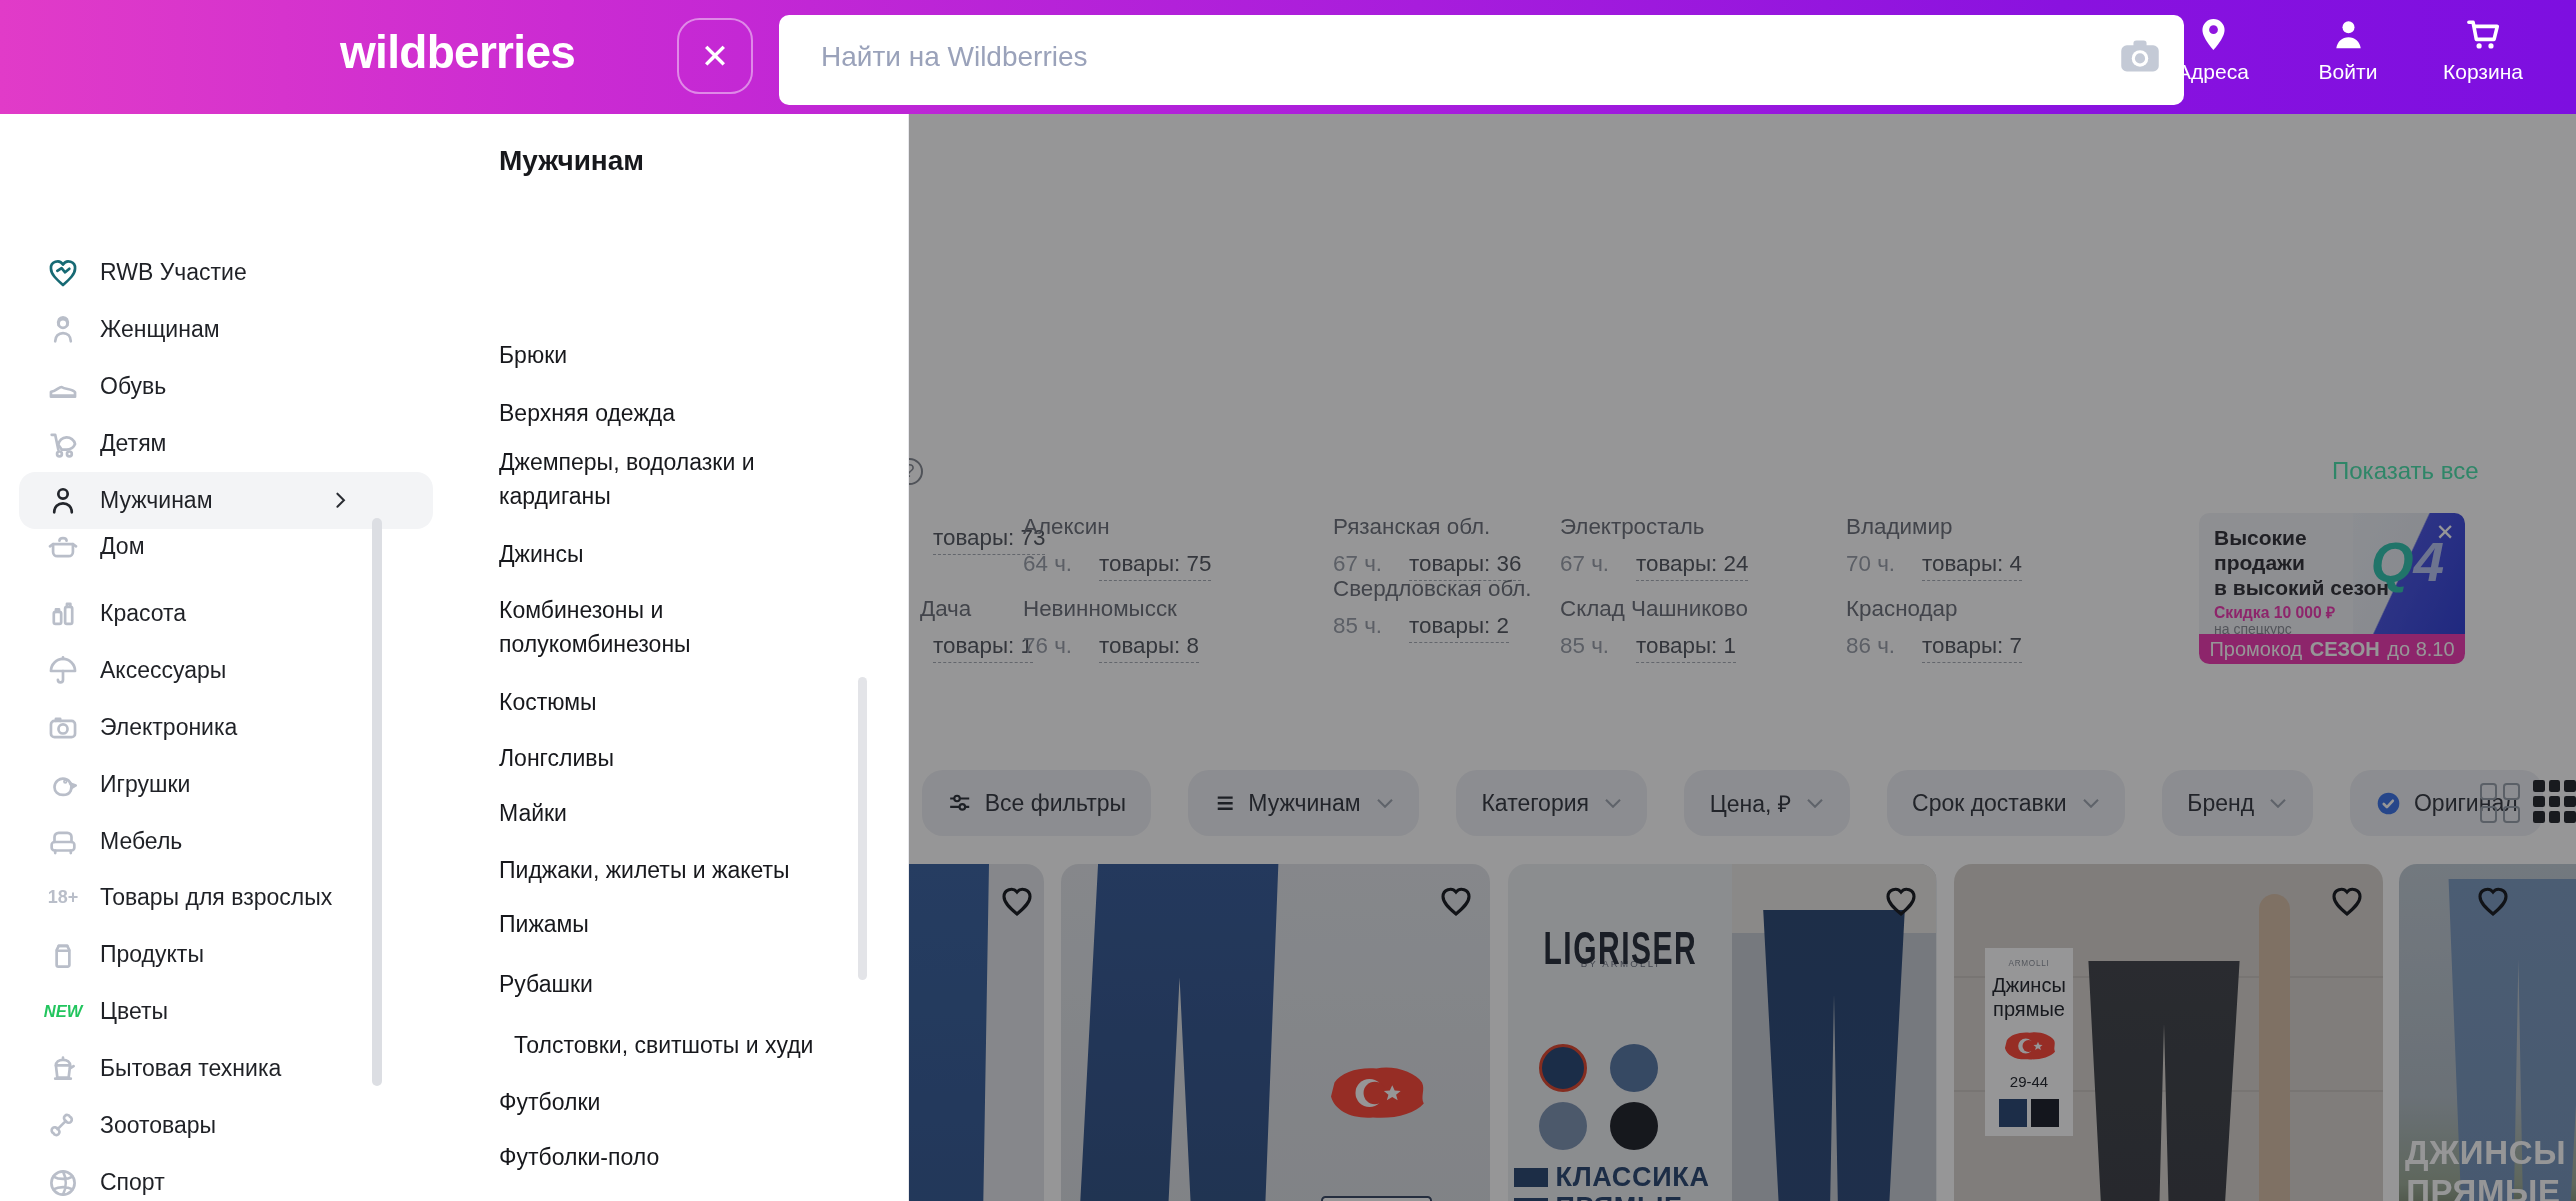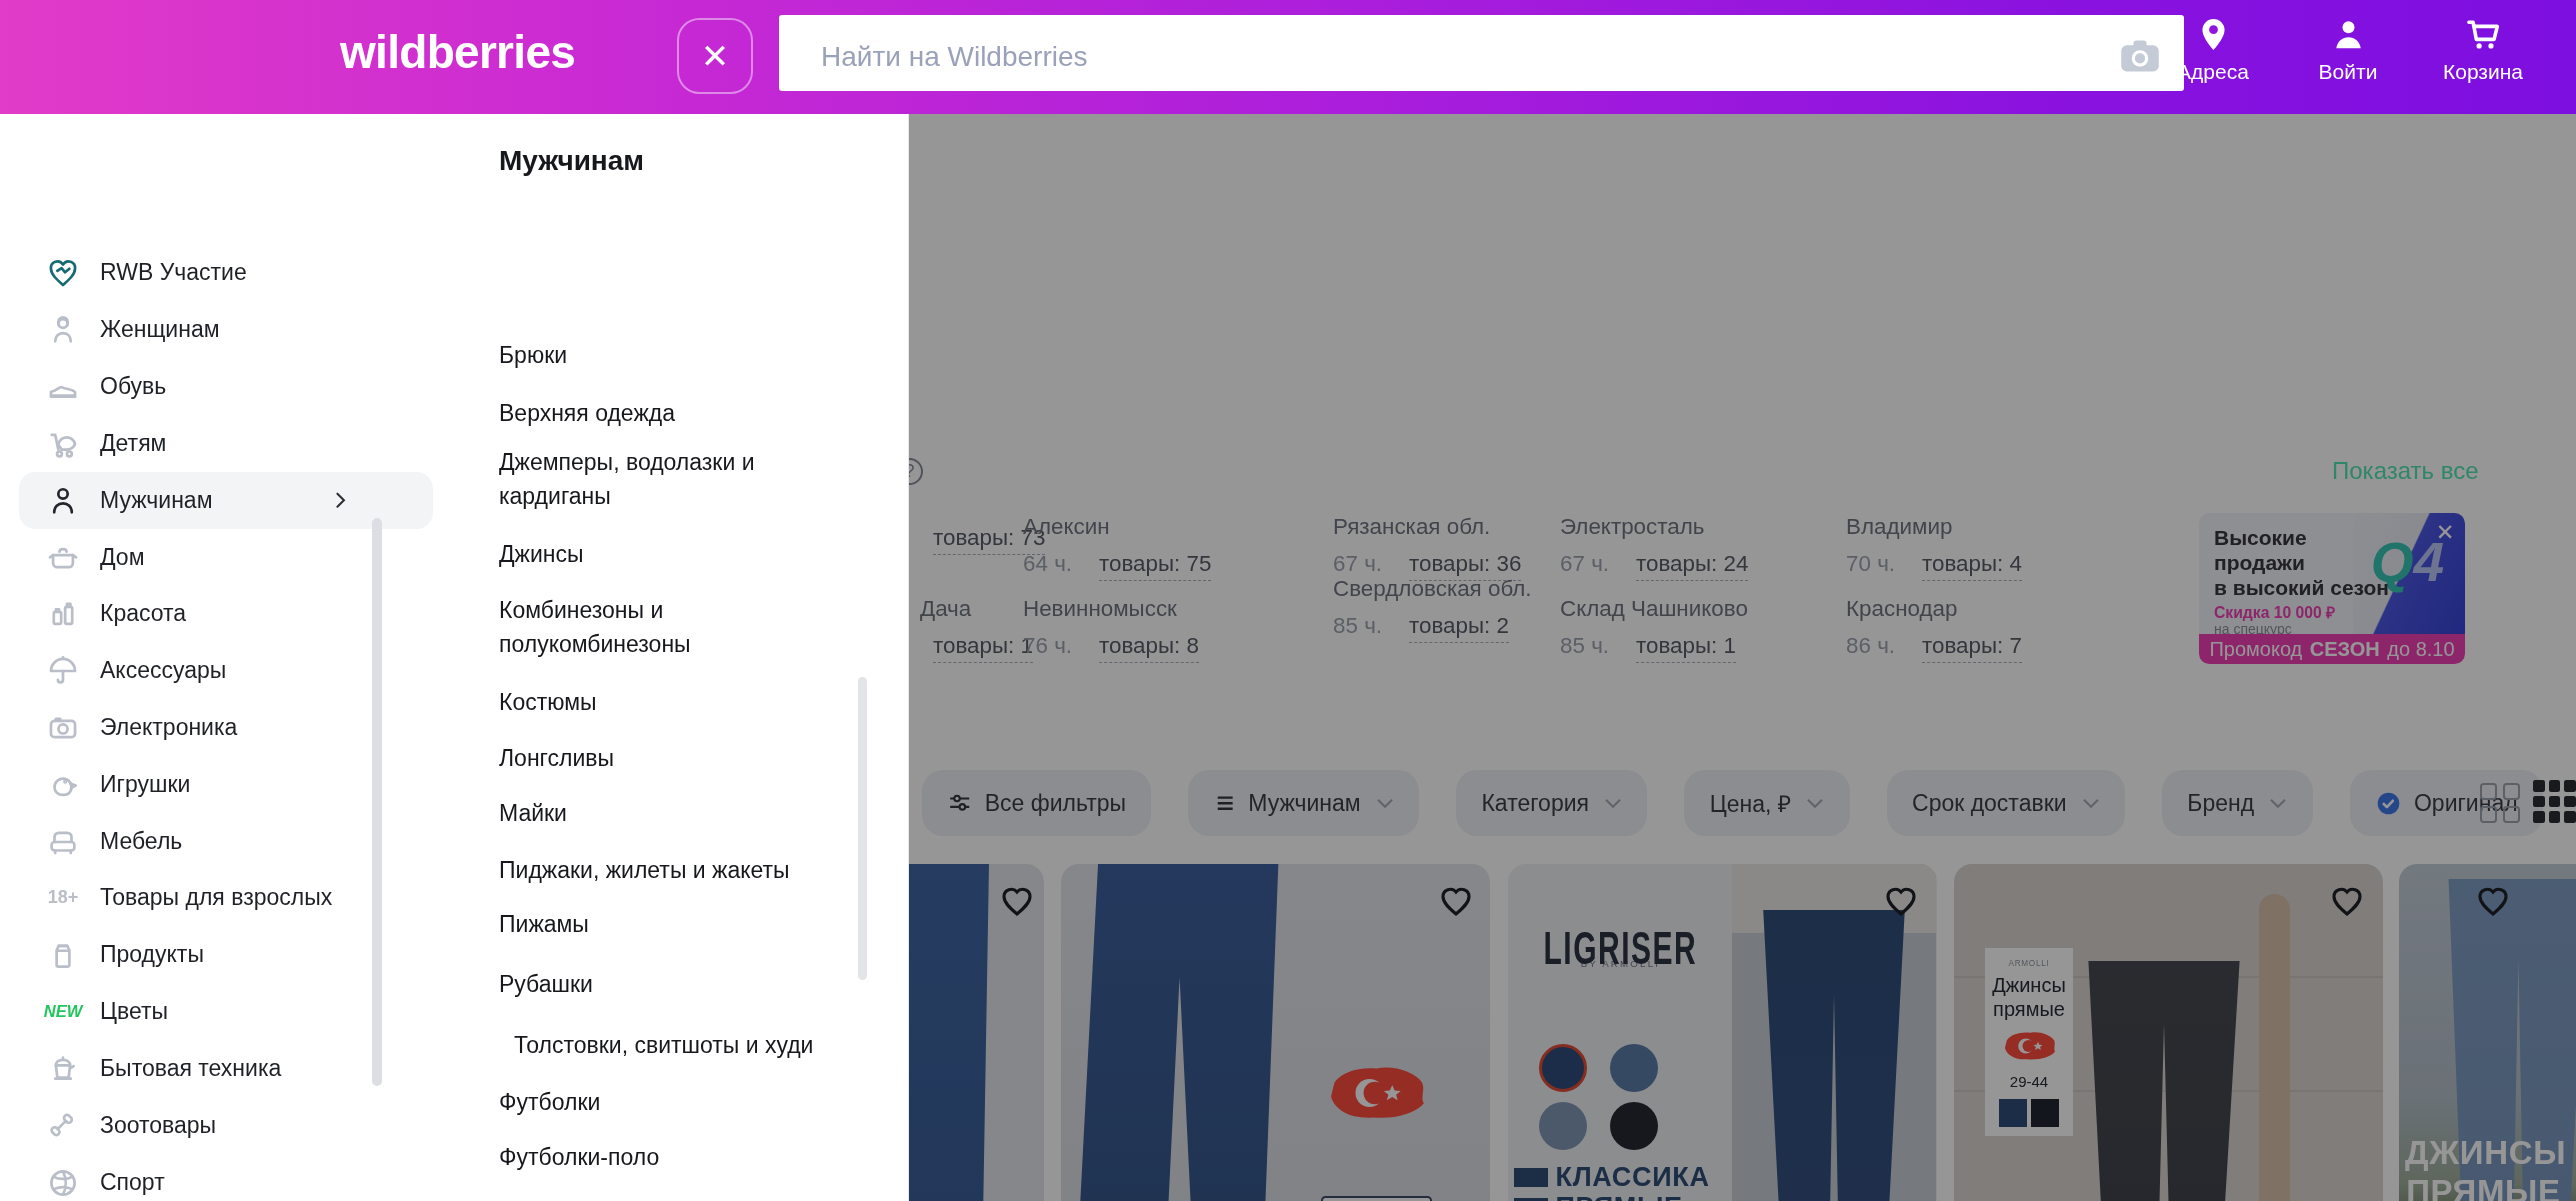--- a/index.html
+++ b/index.html
@@ -7,21 +7,21 @@
   body { font-family:"Liberation Sans", sans-serif; background:#fff; }
   .screen { position:relative; width:2576px; height:1201px; overflow:hidden; background:#fff; }
   .abs { position:absolute; }
 
   
   .header { position:absolute; left:0; top:0; width:2576px; height:114px; z-index:40;
     background:linear-gradient(90deg,#e13bc8 0%,#cb2bd2 22%,#a81ddc 55%,#8a12df 80%,#7d0fe0 100%); }
   .logo { position:absolute; left:340px; top:25.4px; font-size:46px; font-weight:700; color:#fff; letter-spacing:-0.7px; }
   .close-btn { position:absolute; left:677px; top:18px; width:76px; height:76px; border:2.2px solid rgba(255,255,255,.45);
     border-radius:22.4px; color:#fff; font-size:34px; display:flex; align-items:center; justify-content:center; cursor:pointer; }
-  .search { position:absolute; left:779px; top:15px; width:1405px; height:76px; background:#fff; border-radius:3px; }
+  .search { position:absolute; left:779px; top:15px; width:1405px; height:90px; background:#fff; border-radius:10px; }
   .search-input { position:absolute; left:42px; top:0; width:1272px; height:84px; border:0; outline:0; font-size:28px; color:#333; background:transparent; font-family:"Liberation Sans",sans-serif; }
   .search-input::placeholder { color:#9aa2ba; }
   .search-cam { position:absolute; right:21px; top:19.4px; width:46px; height:45px; }
   .hnav { position:absolute; right:48px; top:15px; display:flex; gap:45px; }
   .hnav-item { display:flex; flex-direction:column; align-items:center; gap:6px; color:#fff; cursor:pointer; min-width:90px; }
   .hnav-item svg { width:39px; height:39px; }
   .hnav-label { font-size:21px; color:#fff; }
 
   
   .content { position:absolute; inset:114px 0 0 0; background:#fff; }
@@ -405,21 +405,21 @@
           <svg viewBox="0 0 24 24" fill="none" stroke="currentColor" stroke-width="1.9" stroke-linecap="round">
             <circle cx="12" cy="7" r="3.3"></circle>
             <path d="M5.8 20c0-3.9 2.7-6.3 6.2-6.3s6.2 2.4 6.2 6.3"></path>
           </svg>
         </span>
       <span class="lbl">Мужчинам</span>
       <svg class="chev-r" viewBox="0 0 24 24" fill="none" stroke="#2a2d33" stroke-width="2.2" stroke-linecap="round">
           <path d="M9 5l7 7-7 7"></path>
         </svg>
     </div>
-    <div class="srow" style="top:415px;padding-left:48px;">
+    <div class="srow" style="top:404px;padding-left:48px;">
       <span class="icn">
           <svg viewBox="0 0 24 24" fill="none" stroke="currentColor" stroke-width="1.9" stroke-linecap="round" stroke-linejoin="round">
             <path d="M5 10h14v5.5a3 3 0 0 1-3 3H8a3 3 0 0 1-3-3z"></path>
             <path d="M2.8 11.5L5 10M21.2 11.5 19 10M9.5 7.5c0-1 .8-1.8 2.5-1.8s2.5.8 2.5 1.8"></path>
           </svg>
         </span>
       <span class="lbl">Дом</span>
     </div>
     <div class="srow" style="top:471px;">
       <span class="icn">

